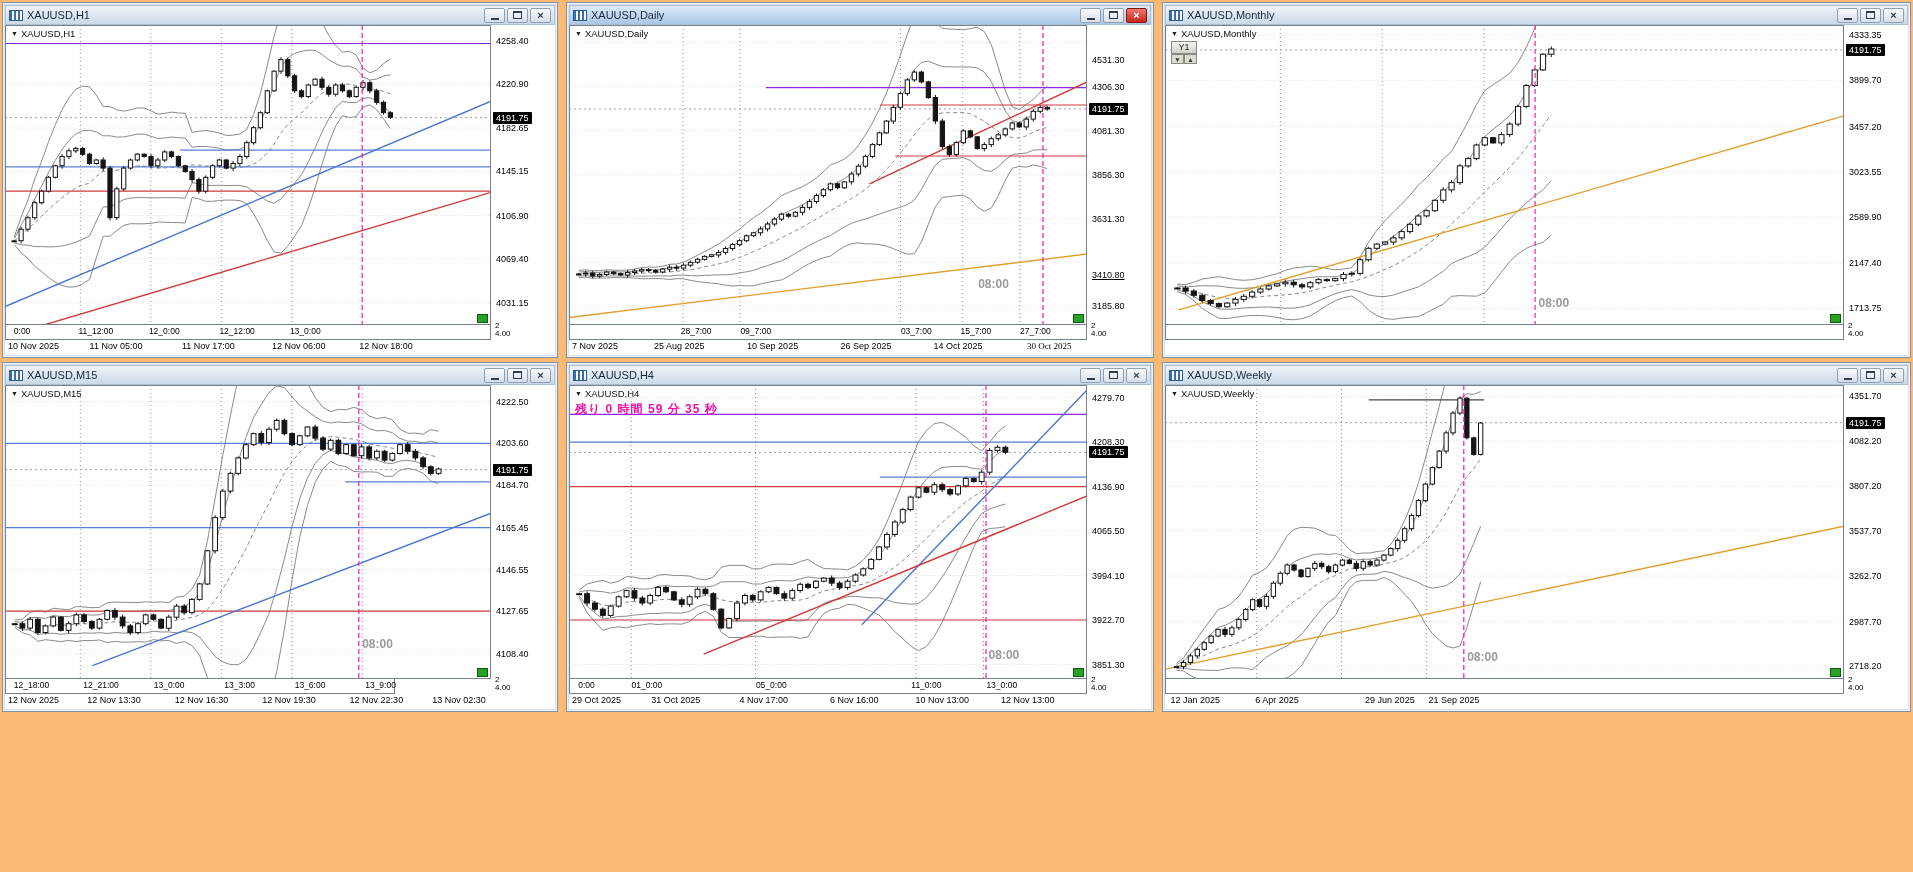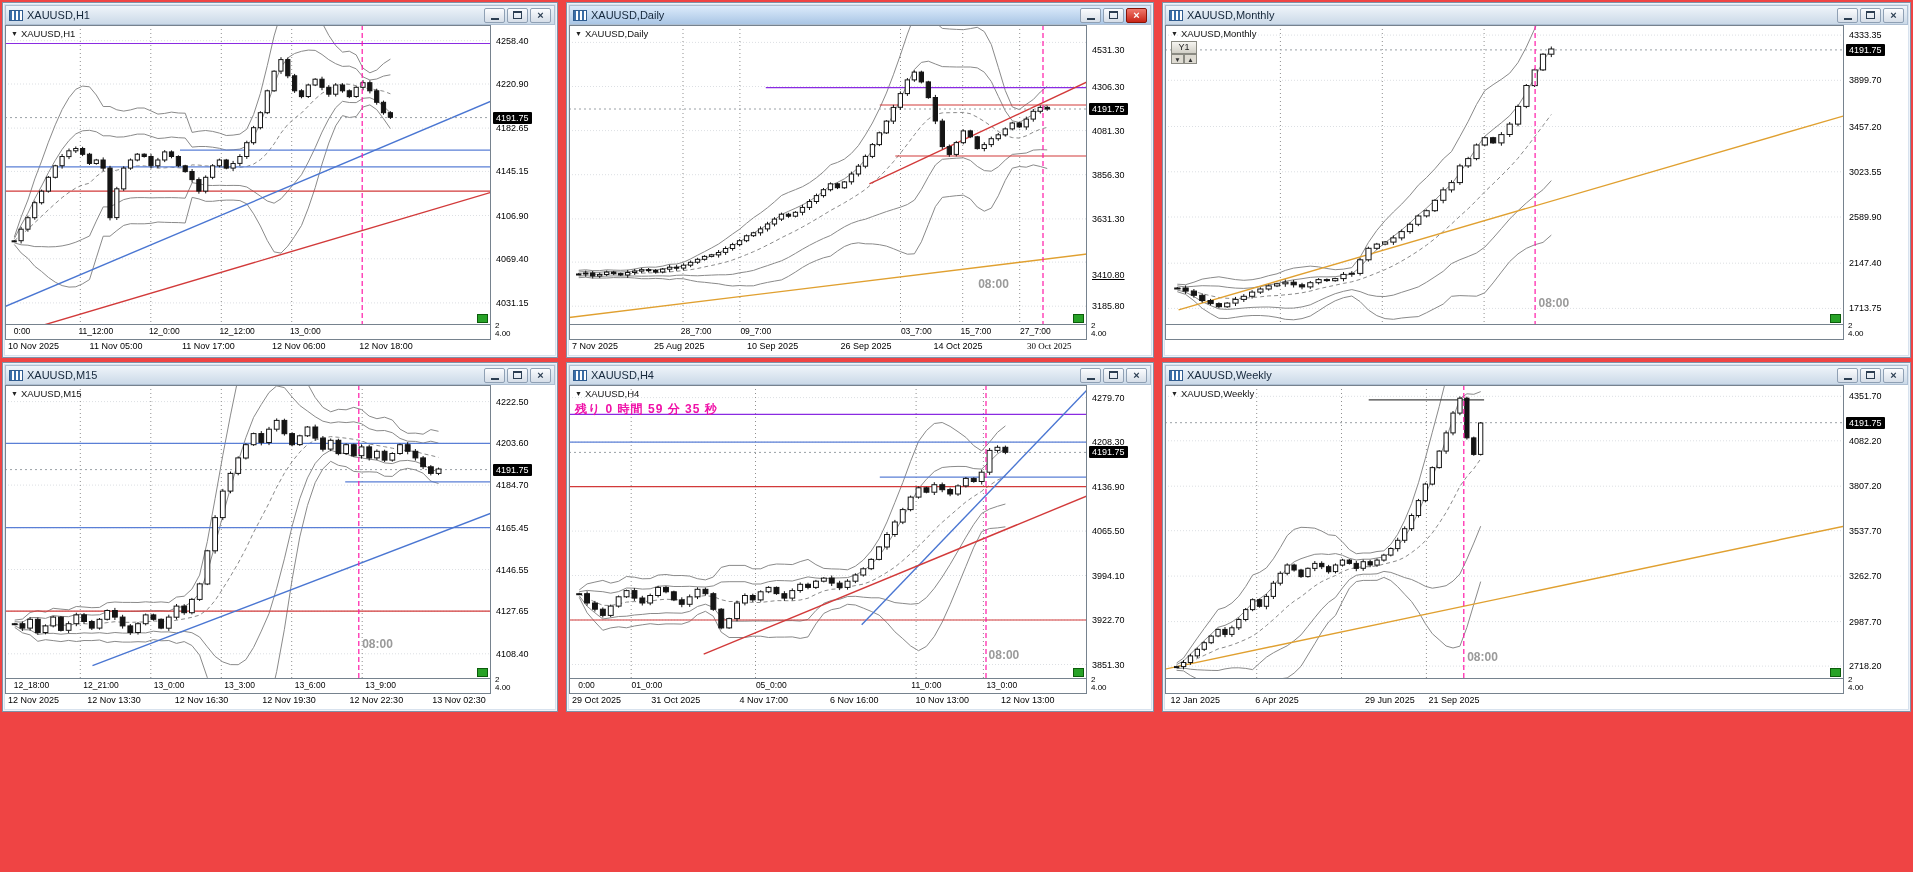--- a/index.html
+++ b/index.html
@@ -1,18 +1,18 @@
 <!DOCTYPE html>
 <html><head>
 <meta charset="utf-8">
 <style>
   *{margin:0;padding:0;box-sizing:border-box}
   html,body{width:1913px;height:872px}
   body{position:relative;overflow:hidden;background:#cfccc5;font-family:"Liberation Sans",sans-serif}
-  .workspace{position:absolute;inset:0;background:#ef4444}
+  .workspace{position:absolute;inset:0;background:#fdba74}
   .win{position:absolute;display:flex;flex-direction:column;background:#d8e2ee;border:1px solid #7e92a8;padding:2px;box-shadow:inset 0 0 0 1px #eef3f9}
   .w0{left:2px;top:2px;width:556px;height:356px}
   .w1{left:566px;top:2px;width:588px;height:356px}
   .w2{left:1162px;top:2px;width:749px;height:356px}
   .w3{left:2px;top:362px;width:556px;height:350px}
   .w4{left:566px;top:362px;width:588px;height:350px}
   .w5{left:1162px;top:362px;width:749px;height:350px}
   .titlebar{height:20px;flex:0 0 20px;display:flex;align-items:center;gap:4px;padding:0 3px;background:linear-gradient(#eff4fa,#cbd9e8);border:1px solid #aebfd2}
   .win.active .titlebar{background:linear-gradient(#dcebfb,#aac6e5)}
   .wicon{width:14px;height:11px;border:1px solid #2f5c8f;background:repeating-linear-gradient(90deg,#3a6ea8 0 2px,#ffffff 2px 4px)}
@@ -454,21 +454,21 @@
             </g>
             <g>
               <line x1="474" y1="0" x2="474" y2="300" stroke="#ff1aa8" stroke-width="1.2" stroke-dasharray="5 3"></line>
             </g>
             <rect x="0.5" y="0.5" width="517" height="299" fill="none" stroke="#76828e"></rect>
           </svg>
           <div class="clockl" style="left: 409.2px; top: 251.8px;">08:00</div>
           <div class="greenmark" style="left: 504px; top: 289px;"></div>
         </div>
         <div class="paxis" style="left: 518px; top: 0px; width: 64px; height: 300px;">
-          <div class="pa-label" style="top: 20px;">4531.30</div>
+          <div class="pa-label" style="top: 30px;">4531.30</div>
           <div class="pa-label" style="top: 56.5px;">4306.30</div>
           <div class="pa-label" style="top: 100.6px;">4081.30</div>
           <div class="pa-label" style="top: 144.7px;">3856.30</div>
           <div class="pa-label" style="top: 188.9px;">3631.30</div>
           <div class="pa-label" style="top: 245px; text-decoration: underline;">3410.80</div>
           <div class="pa-label" style="top: 276.2px;">3185.80</div>
           <div class="pa-tag" style="top: 78px;">4191.75</div>
         </div>
         <div class="tstrip" style="left: 0px; top: 300px; width: 518px; height: 15px;">
           <span style="left: 110.8px;">28_7:00</span>
@@ -849,21 +849,21 @@
         <div class="paxis" style="left: 486px; top: 0px; width: 64px; height: 294px;">
           <div class="pa-label" style="top: 11.6px;">4222.50</div>
           <div class="pa-label" style="top: 53.4px;">4203.60</div>
           <div class="pa-label" style="top: 95.1px;">4184.70</div>
           <div class="pa-label" style="top: 137.7px;">4165.45</div>
           <div class="pa-label" style="top: 179.5px;">4146.55</div>
           <div class="pa-label" style="top: 221.2px;">4127.65</div>
           <div class="pa-label" style="top: 263.8px;">4108.40</div>
           <div class="pa-tag" style="top: 78.6px;">4191.75</div>
         </div>
-        <div class="tstrip" style="left: 0px; top: 294px; width: 486px; height: 15px;">
+        <div class="tstrip" style="left: 0px; top: 294px; width: 390px; height: 15px;">
           <span style="left: 7.8px;">12_18:00</span>
           <span style="left: 77.3px;">12_21:00</span>
           <span style="left: 147.8px;">13_0:00</span>
           <span style="left: 218.3px;">13_3:00</span>
           <span style="left: 288.7px;">13_6:00</span>
           <span style="left: 359.2px;">13_9:00</span>
         </div>
         <div class="drow" style="left: 0px; top: 309px; width: 486px; height: 15px;">
           <span style="left: 3px;">12 Nov 2025</span>
           <span style="left: 82.2px;">12 Nov 13:30</span>

